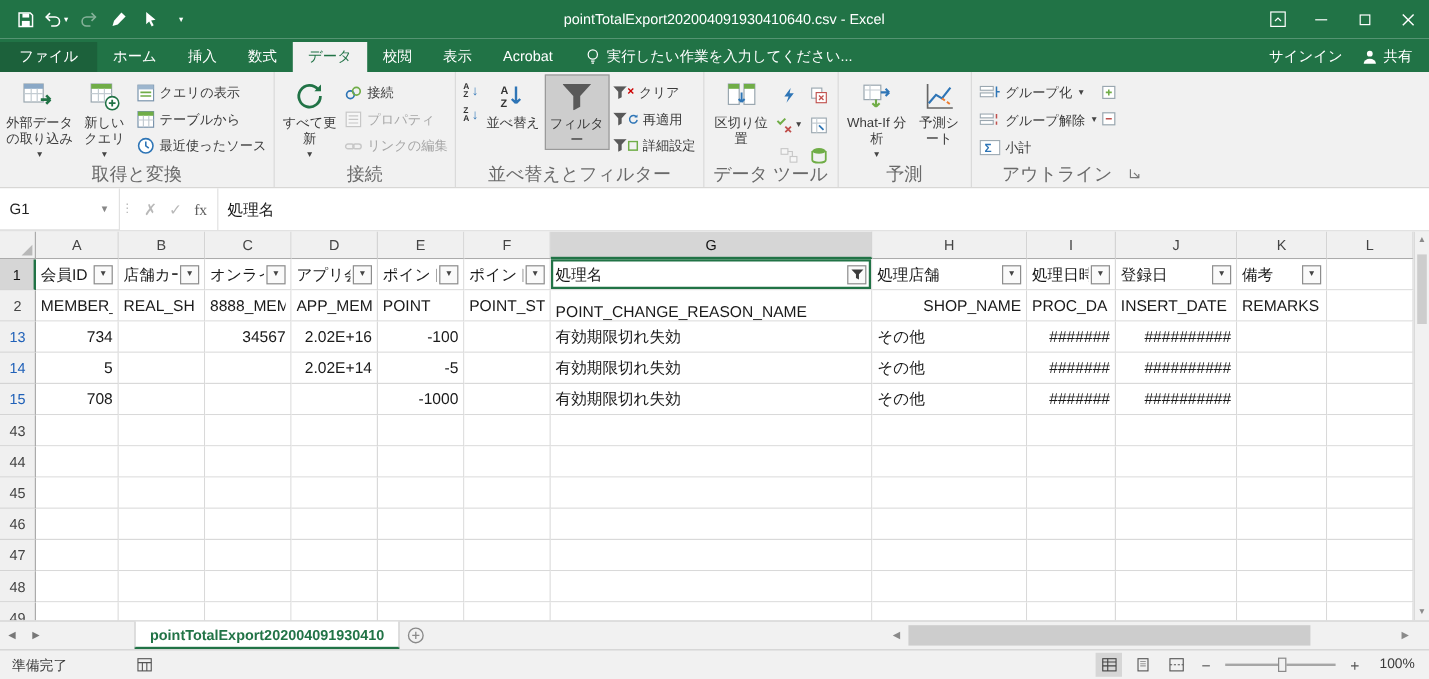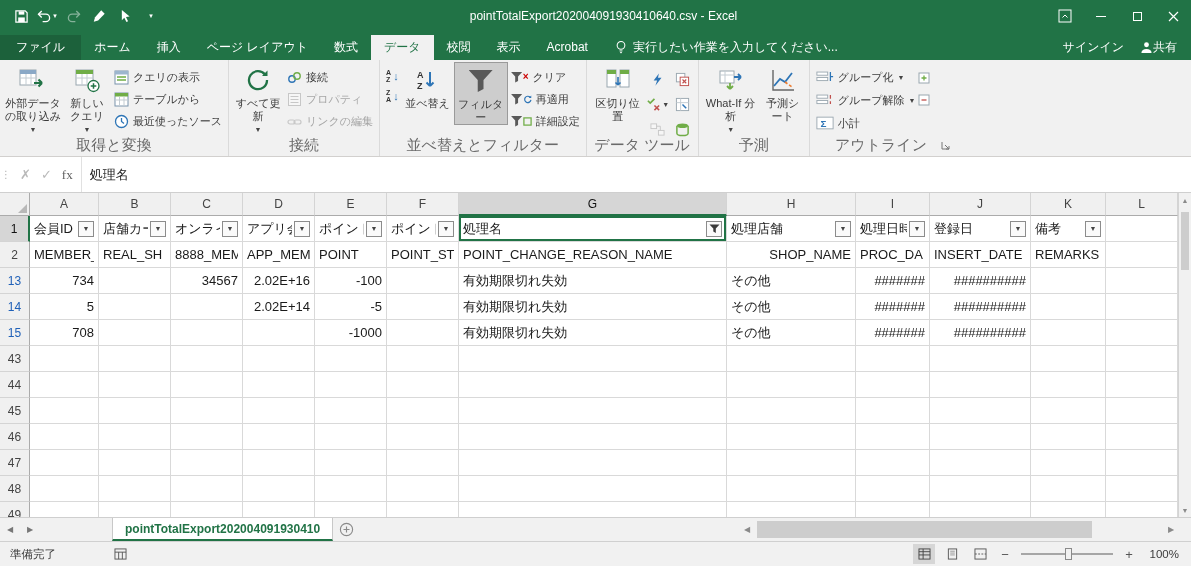--- a/index.html
+++ b/index.html
@@ -22,21 +22,21 @@
 
   
   .tabrow { height:28px; background:#217346; display:flex; align-items:flex-end; color:#fff; }
   .tab { height:25px; line-height:25px; padding:0 13px; font-size:12px; white-space:nowrap; }
   .tab.file { background:#1c613b; padding:0 16px; }
   .tab.active { background:#f1f1f1; color:#217346; }
   .tellme { display:flex; align-items:center; gap:6px; font-size:12px; height:25px;
     padding:0 10px; margin-left:4px; white-space:nowrap; }
   .tr-right { margin-left:auto; display:flex; align-items:center; gap:16px; padding-right:14px;
     height:25px; font-size:12px; white-space:nowrap; }
-  .share { display:flex; align-items:center; }
+  .share { display:flex; align-items:center; gap:5px; }
 
   
   .ribbon { height:97px; background:#f1f1f1; display:flex; align-items:stretch;
     border-bottom:1px solid #d2d0ce; }
   .rgroup { position:relative; padding:2px 3px 15px 3px; display:flex; align-items:flex-start; }
   .rgroup + .rgroup { border-left:1px solid #dadada; }
   .glabel { position:absolute; bottom:1px; left:0; right:0; text-align:center;
     font-size:15px; color:#6a6a6a; white-space:nowrap; }
   .bigbtn { display:flex; flex-direction:column; align-items:center; padding:3px 2px 0 2px;
     font-size:11px; line-height:13px; color:#3b3b3b; text-align:center; }
@@ -196,21 +196,20 @@
             <path d="M1 1l9 9M10 1l-9 9" stroke="#fff" stroke-width="1.2"></path>
           </svg>
       </span>
     </div>
   </div>
 
   <div class="tabrow">
     <div class="tab file">ファイル</div>
     <div class="tab">ホーム</div>
     <div class="tab">挿入</div>
-    <div class="tab">ページ レイアウト</div>
     <div class="tab">数式</div>
     <div class="tab active">データ</div>
     <div class="tab">校閲</div>
     <div class="tab">表示</div>
     <div class="tab">Acrobat</div>
     <div class="tellme">
       <svg width="12" height="15" viewBox="0 0 14 17">
           <circle cx="7" cy="6" r="4.5" fill="none" stroke="#fff" stroke-width="1.2"></circle>
           <path d="M5.3 12.5h3.4M5.8 14.5h2.4" stroke="#fff" stroke-width="1.1"></path>
         </svg>
@@ -504,20 +503,24 @@
         <svg width="9" height="9" viewBox="0 0 9 9">
             <path d="M1 1v7h7" fill="none" stroke="#777"></path>
             <path d="M4 4l4 4M8 5v3H5" fill="none" stroke="#777"></path>
           </svg>
       </span>
       <div class="glabel">アウトライン</div>
     </div>
   </div>
 
   <div class="formulabar">
+    <div class="namebox">
+      <span>G1</span>
+      <span class="nb-dd">▼</span>
+    </div>
     <div class="fb-sep">⋮</div>
     <div class="fb-btns">
       <span>✗</span>
       <span>✓</span>
       <span class="fb-fx">fx</span>
     </div>
     <div class="fb-input">処理名</div>
   </div>
 
   <div class="gridwrap">
@@ -604,21 +607,21 @@
           </div>
           <div class="g-cell" style="width: 72px;">
             <span class="ct">APP_MEM</span>
           </div>
           <div class="g-cell" style="width: 72px;">
             <span class="ct">POINT</span>
           </div>
           <div class="g-cell" style="width: 72px;">
             <span class="ct">POINT_ST</span>
           </div>
-          <div class="g-cell" style="width: 268px;">
+          <div class="g-cell" style="width: 268px; align-items: flex-end;">
             <span class="ct">POINT_CHANGE_REASON_NAME</span>
           </div>
           <div class="g-cell" style="width: 129px; text-align: right;">
             <span class="ct">SHOP_NAME</span>
           </div>
           <div class="g-cell" style="width: 74px;">
             <span class="ct">PROC_DA</span>
           </div>
           <div class="g-cell" style="width: 101px;">
             <span class="ct">INSERT_DATE</span>

